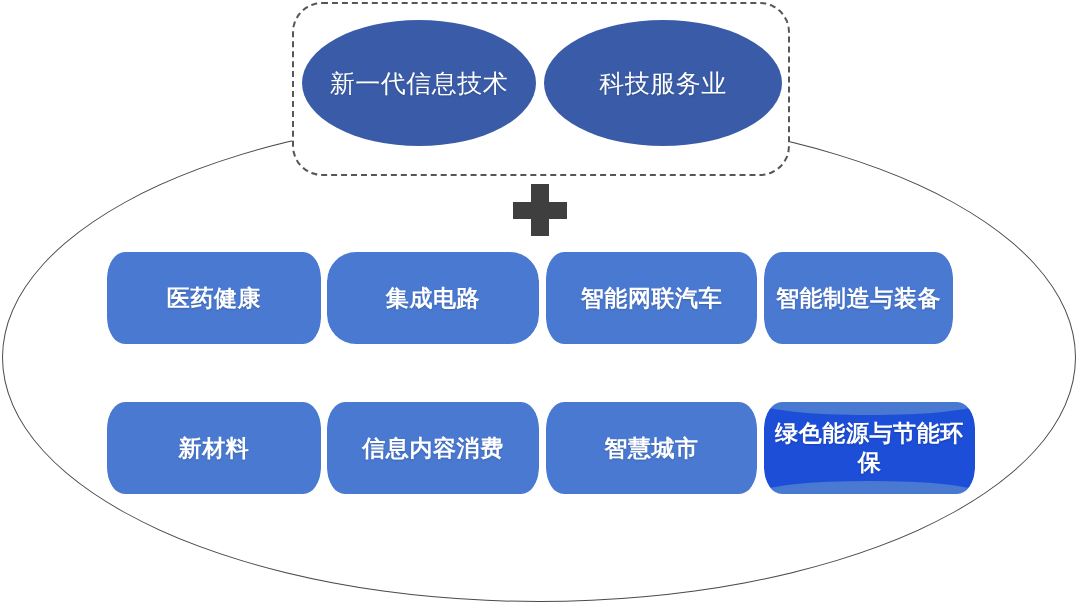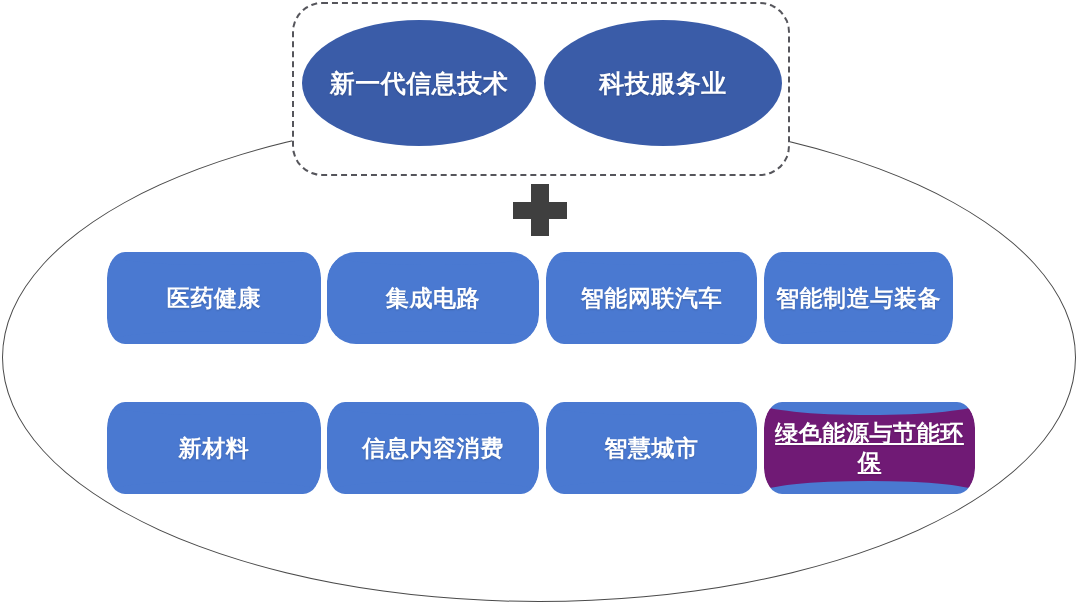--- a/index.html
+++ b/index.html
@@ -47,21 +47,21 @@
   
   .top-ellipse {
     position: absolute;
     border-radius: 50%;
     background: #3a5ca8;
     display: flex;
     align-items: center;
     justify-content: center;
     text-align: center;
     color: #ffffff;
-    font-weight: bold;
+    font-weight: normal;
     font-size: 25px;
     line-height: 1.22;
     letter-spacing: 0.5px;
     text-shadow: 0 1px 2px rgba(0,0,0,0.18);
   }
   .top-ellipse.e1 { left: 302px; top: 20px; width: 234px; height: 126px; }
   .top-ellipse.e2 { left: 544px; top: 20px; width: 238px; height: 126px; }
 
   
   .plus-wrap {
@@ -179,17 +179,17 @@
 
   <div class="cyl r2c1" style="background: rgb(74, 121, 209);">
     <span class="label">新材料</span>
   </div>
   <div class="cyl r2c2" style="background: rgb(74, 121, 209);">
     <span class="label">信息内容消费</span>
   </div>
   <div class="cyl r2c3" style="background: rgb(74, 121, 209);">
     <span class="label">智慧城市</span>
   </div>
-  <div class="cyl r2c4" style="background: #701a75; text-decoration: underline;">
+  <div class="cyl r2c4" style="background: #1d4ed8;">
     <span class="label">绿色能源与节能环保</span>
   </div>
 
 </div>
 
 </body></html>

